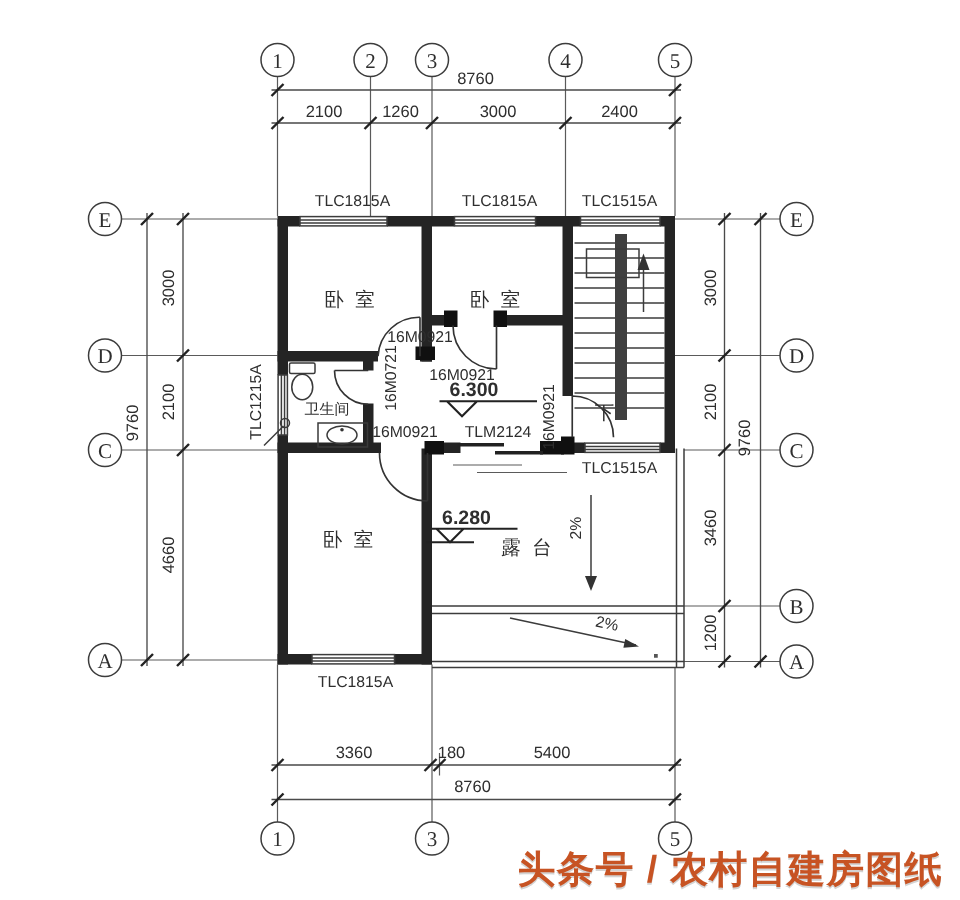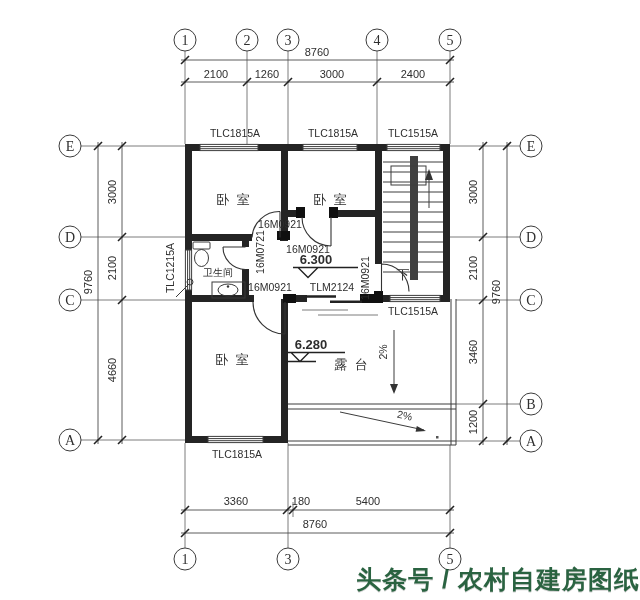--- a/index.html
+++ b/index.html
@@ -15,22 +15,22 @@
   .thin{stroke:#3c3c3c;stroke-width:1;fill:none;}
   .thin2{stroke:#5a5a5a;stroke-width:0.8;fill:none;}
   .dml{stroke:#4a4a4a;stroke-width:0.9;fill:none;}
   .tk{stroke:#222;stroke-width:1.6;}
   .wall{fill:#242424;}
   .post{fill:#101010;}
   .arc{stroke:#333;stroke-width:1.1;fill:none;}
   .fix{stroke:#3a3a3a;stroke-width:1;fill:none;}
   .slide{stroke:#222;stroke-width:2.4;fill:none;}
   .tri{stroke:#222;stroke-width:1.4;fill:none;}
-  .watermark{position:absolute;right:0;bottom:4px;font-size:25px;font-weight:700;
-             letter-spacing:1px;color:#14532d;opacity:.9;white-space:nowrap;
+  .watermark{position:absolute;right:11px;bottom:4px;font-size:25px;font-weight:700;
+             letter-spacing:1px;color:#c2410c;opacity:.9;white-space:nowrap;
              text-shadow:0 1px 0 #cfcfcf;}
 </style>
 </head>
 <body>
 
 <div class="canvas">
 <svg width="640" height="600" viewBox="0 0 640 600">
   <defs>
     <g id="tkk">
           <line class="tk" x1="-4" y1="4" x2="4" y2="-4"></line>

